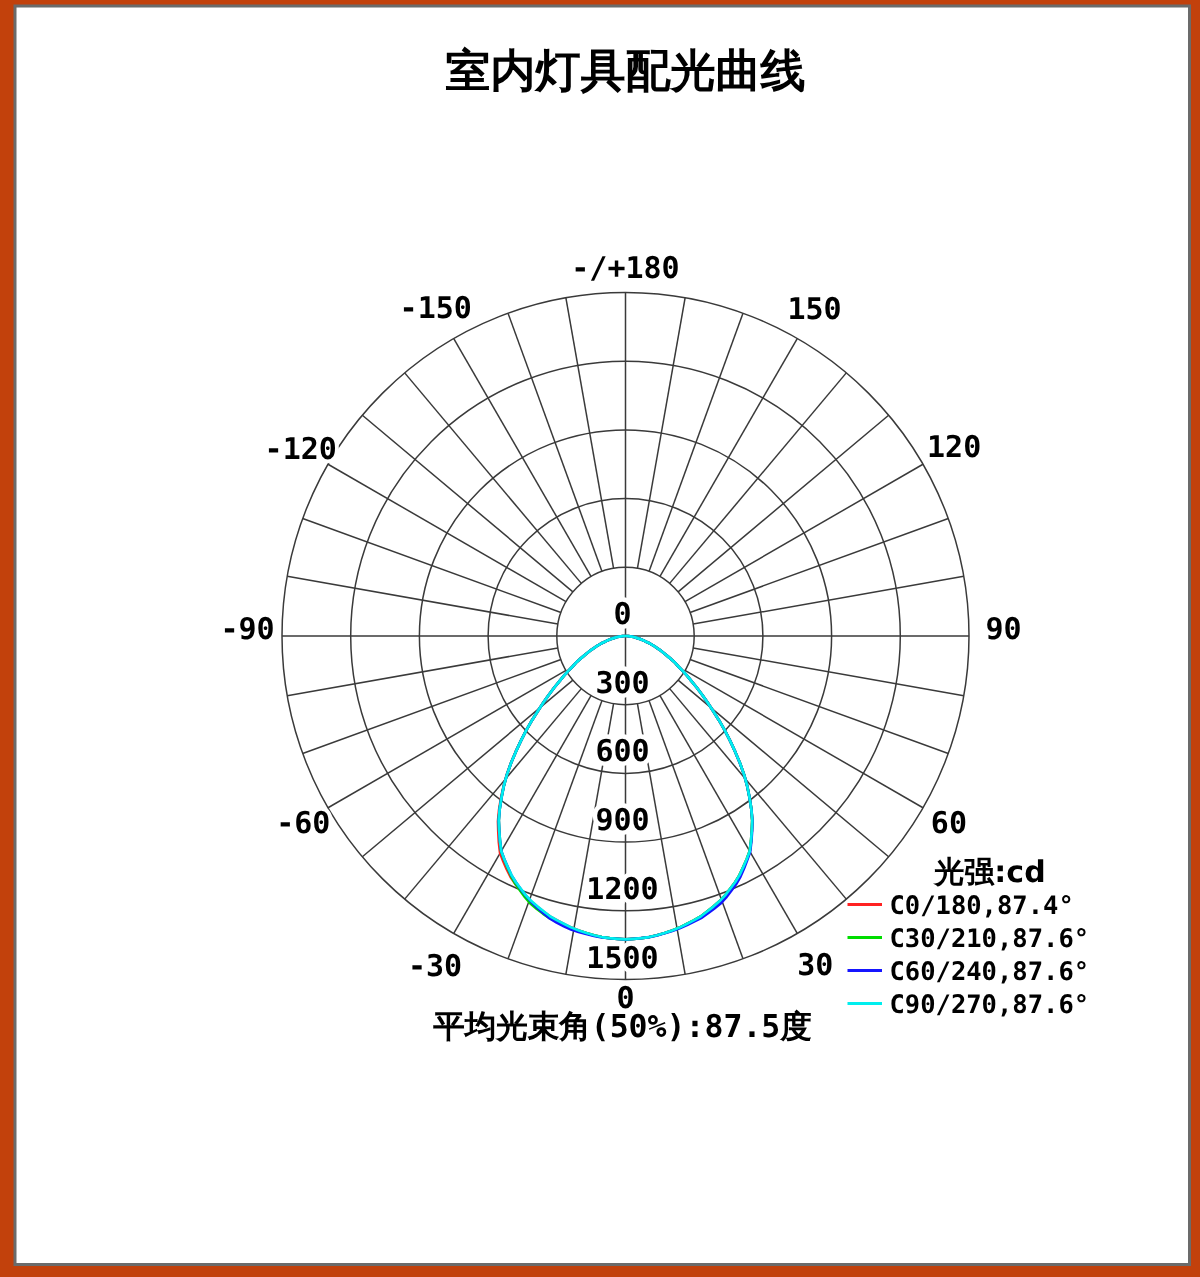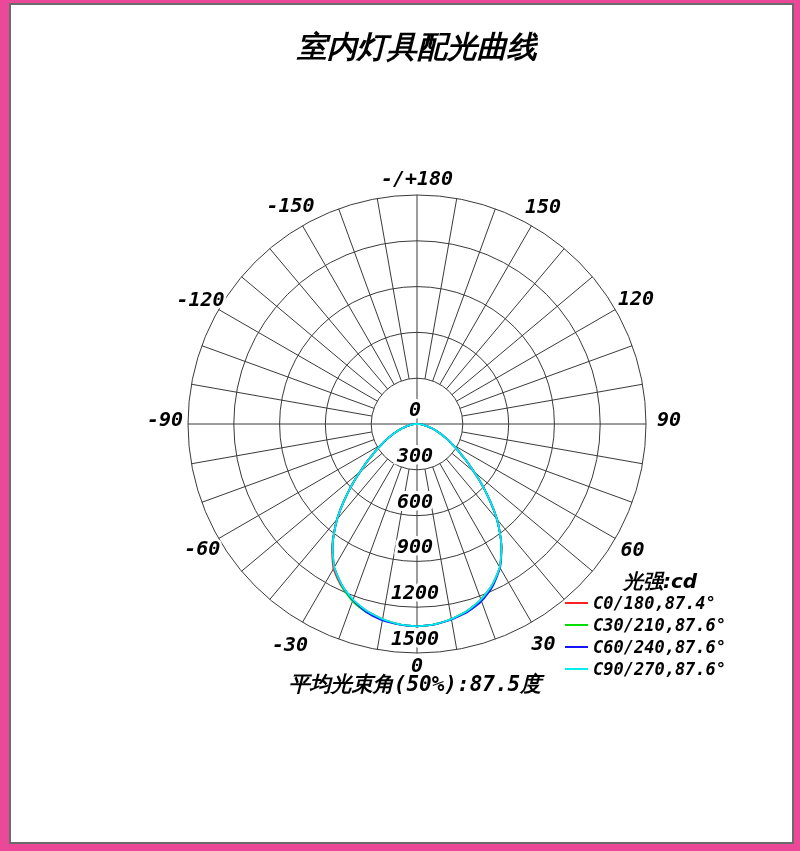--- a/index.html
+++ b/index.html
@@ -1,17 +1,17 @@
 <!DOCTYPE html>
 <html><head>
 <meta charset="utf-8">
 <style>
   html,body{margin:0;padding:0;background:#fff;}
-  .page{position:relative;width:800px;height:851px;background:#ec4899;overflow:hidden;
-        font-family:"DejaVu Sans",sans-serif;font-style:italic;}
+  .page{position:relative;width:800px;height:851px;background:#c2410c;overflow:hidden;
+        font-family:"DejaVu Sans",sans-serif;}
   svg text{fill:#000;}
   .title-text{font-family:"DejaVu Sans",sans-serif;font-size:30px;font-weight:bold;}
   .num-label{font-family:"DejaVu Sans Mono",monospace;font-size:20px;font-weight:bold;
              paint-order:stroke;stroke:#fff;stroke-width:5px;}
   .ring-label{font-family:"DejaVu Sans Mono",monospace;font-size:20px;font-weight:bold;
               paint-order:stroke;stroke:#fff;stroke-width:6px;}
   .legend-title{font-family:"DejaVu Sans","DejaVu Sans Mono",sans-serif;font-size:20px;font-weight:bold;}
   .legend-entry-text{font-family:"DejaVu Sans Mono",monospace;font-size:17px;font-weight:bold;}
   .footer-text{font-family:"DejaVu Sans Mono","DejaVu Sans",monospace;font-size:21px;font-weight:bold;}
   .gridline{stroke:#3a3a3a;stroke-width:1;fill:none;}

